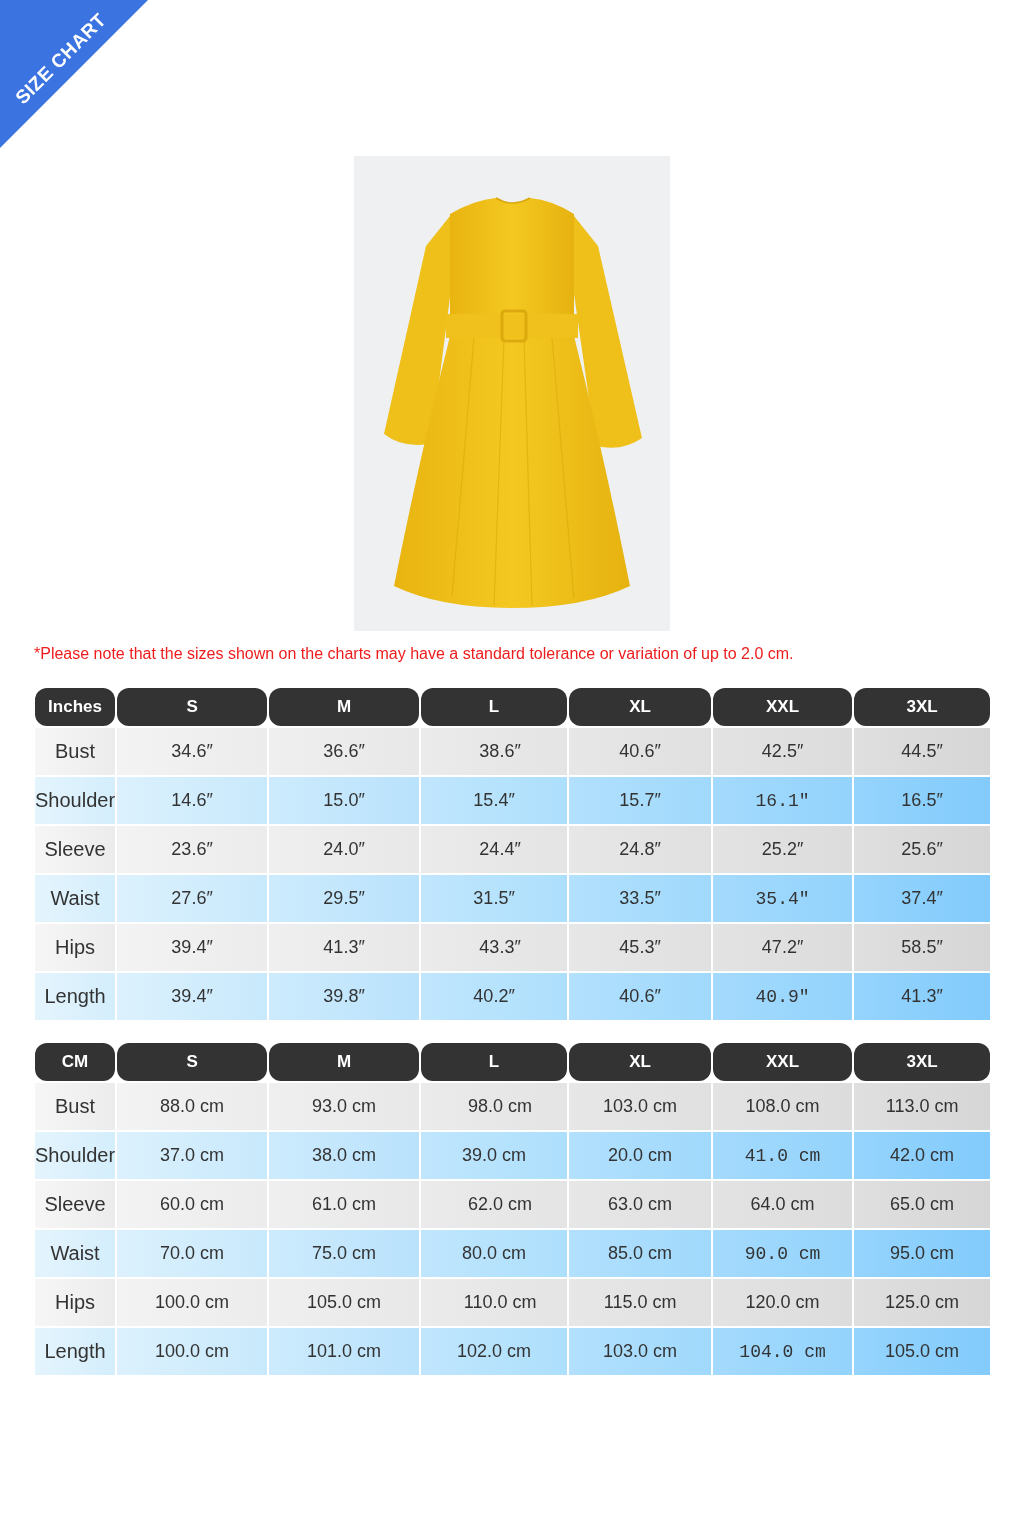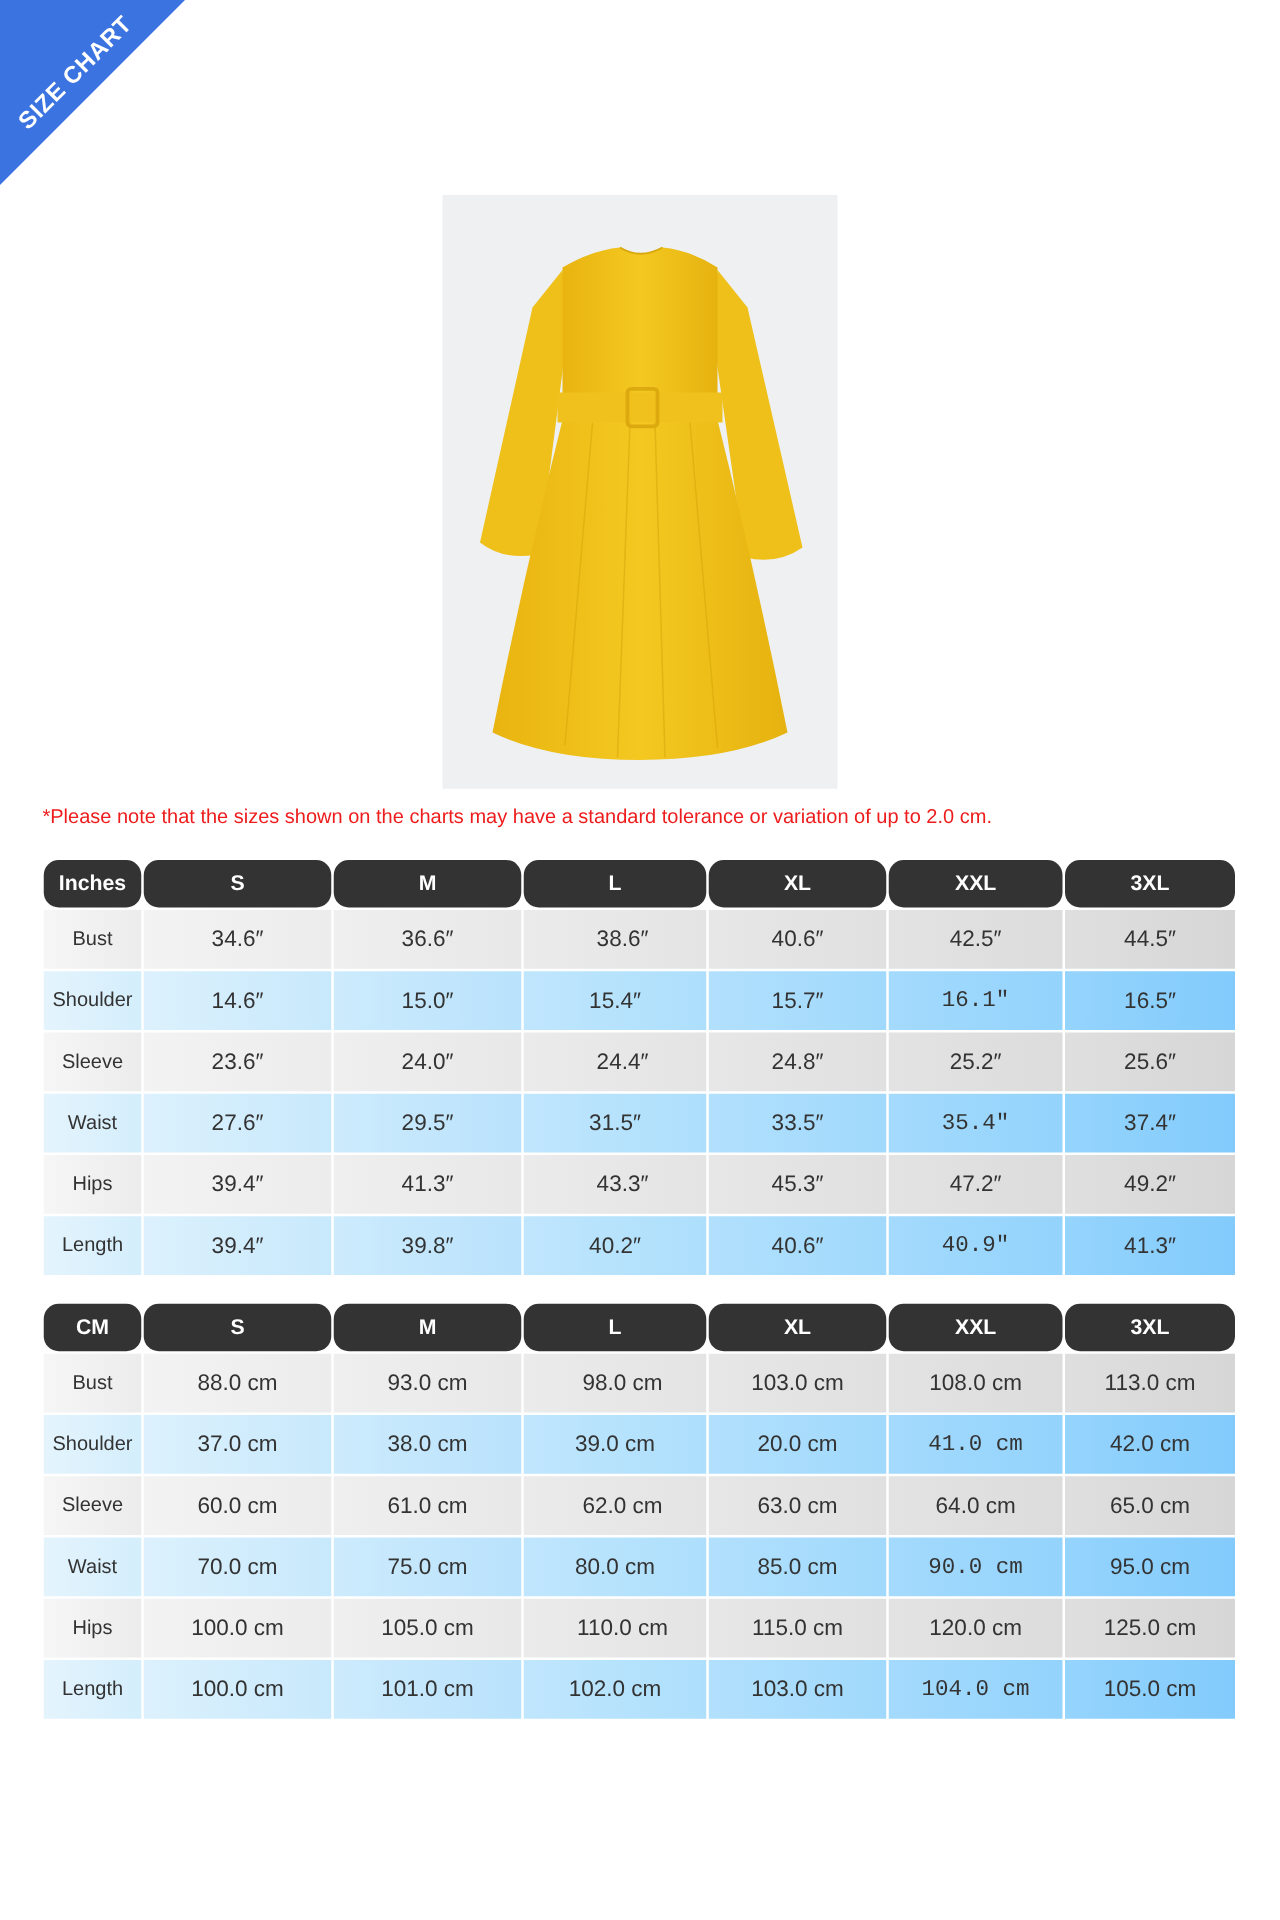--- a/index.html
+++ b/index.html
@@ -13,21 +13,21 @@
   .ribbon-text { position:absolute; left:-14px; top:48px; width:150px; text-align:center;
     transform:rotate(-45deg); color:#fff; font-weight:bold; font-size:19px; letter-spacing:0.5px;
     font-family:"Liberation Sans", sans-serif; }
   .product { position:absolute; left:354px; top:156px; width:316px; height:475px; background:#eef0f2; }
   .note { position:absolute; left:34px; top:645px; color:#ee1c1c; font-size:16px;
     font-family:"Liberation Sans", sans-serif; white-space:nowrap; }
   table.size { position:absolute; left:33px; border-collapse:separate; border-spacing:2px;
     font-family:"Liberation Sans", sans-serif; }
   table.size th { background:#333333; color:#ffffff; height:38px; font-size:17px; font-weight:bold; padding:0;border-radius:12px; }
   table.size td { height:47px; text-align:center; font-size:18px; color:#333; padding:0; }
-  table.size td.lbl { font-size:16px; color:#333; }
+  table.size td.lbl { font-size:20px; color:#333; }
   tr.gray td { background:linear-gradient(90deg,#f4f4f4 0%,#e6e6e6 100%); }
   tr.gray td.c1 { background:linear-gradient(90deg,#f3f3f3,#ececec); }
   tr.gray td.c2 { background:linear-gradient(90deg,#efefef,#e8e8e8);margin-top:28px; }
   tr.gray td.c3 { background:linear-gradient(90deg,#ebebeb,#e4e4e4);padding-left:12px; }
   tr.gray td.c4 { background:linear-gradient(90deg,#e7e7e7,#e0e0e0); }
   tr.gray td.c5 { background:linear-gradient(90deg,#e3e3e3,#dcdcdc); }
   tr.gray td.c6 { background:linear-gradient(90deg,#dfdfdf,#d6d6d6); }
   tr.gray td.lbl { background:linear-gradient(90deg,#f6f6f6,#ececec); }
   tr.blue td.lbl { background:linear-gradient(90deg,#e4f4fd,#d4eefc);margin-top:12px; }
   tr.blue td.c1 { background:linear-gradient(90deg,#dcf1fd,#c8e9fc); }
@@ -134,21 +134,21 @@
       <td class="c5">35.4″</td>
       <td class="c6">37.4″</td>
     </tr>
     <tr class="gray">
       <td class="lbl">Hips</td>
       <td class="c1">39.4″</td>
       <td class="c2">41.3″</td>
       <td class="c3">43.3″</td>
       <td class="c4">45.3″</td>
       <td class="c5">47.2″</td>
-      <td class="c6">49.2″</td>
+      <td class="c6">58.5″</td>
     </tr>
     <tr class="blue">
       <td class="lbl">Length</td>
       <td class="c1">39.4″</td>
       <td class="c2">39.8″</td>
       <td class="c3">40.2″</td>
       <td class="c4">40.6″</td>
       <td class="c5">40.9″</td>
       <td class="c6">41.3″</td>
     </tr>

